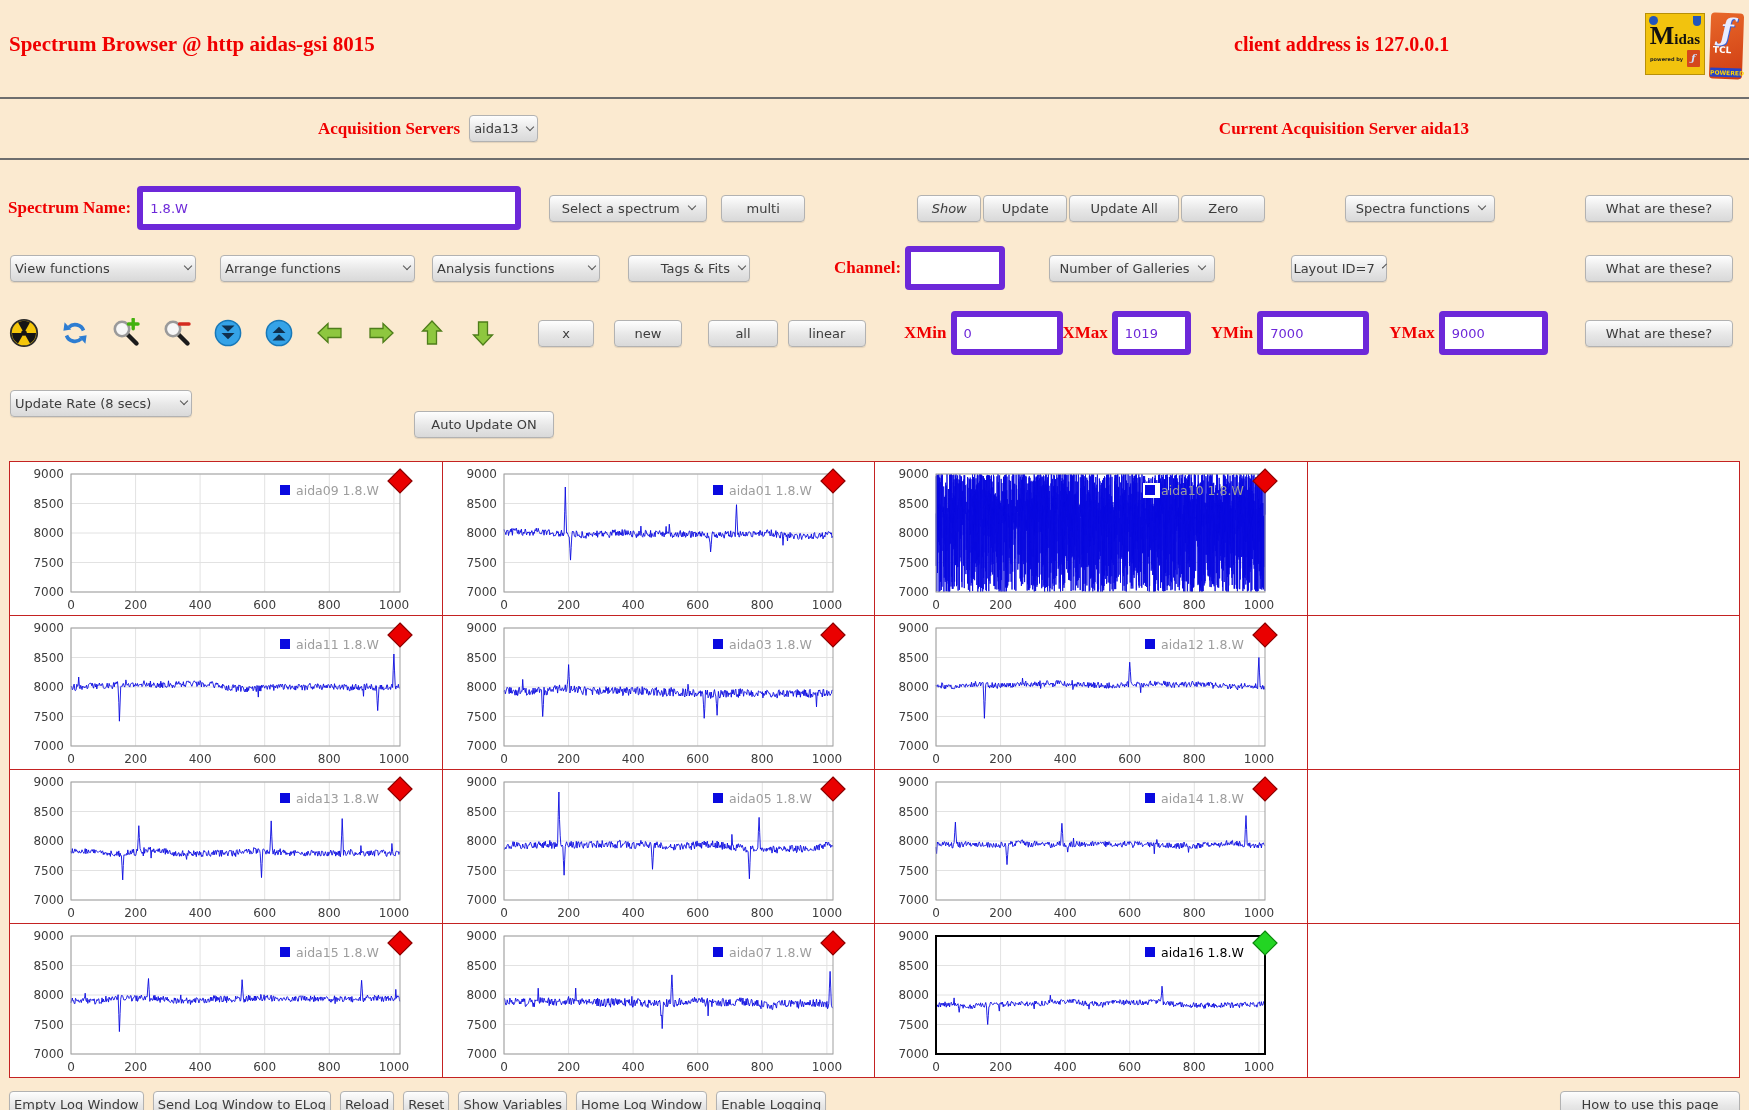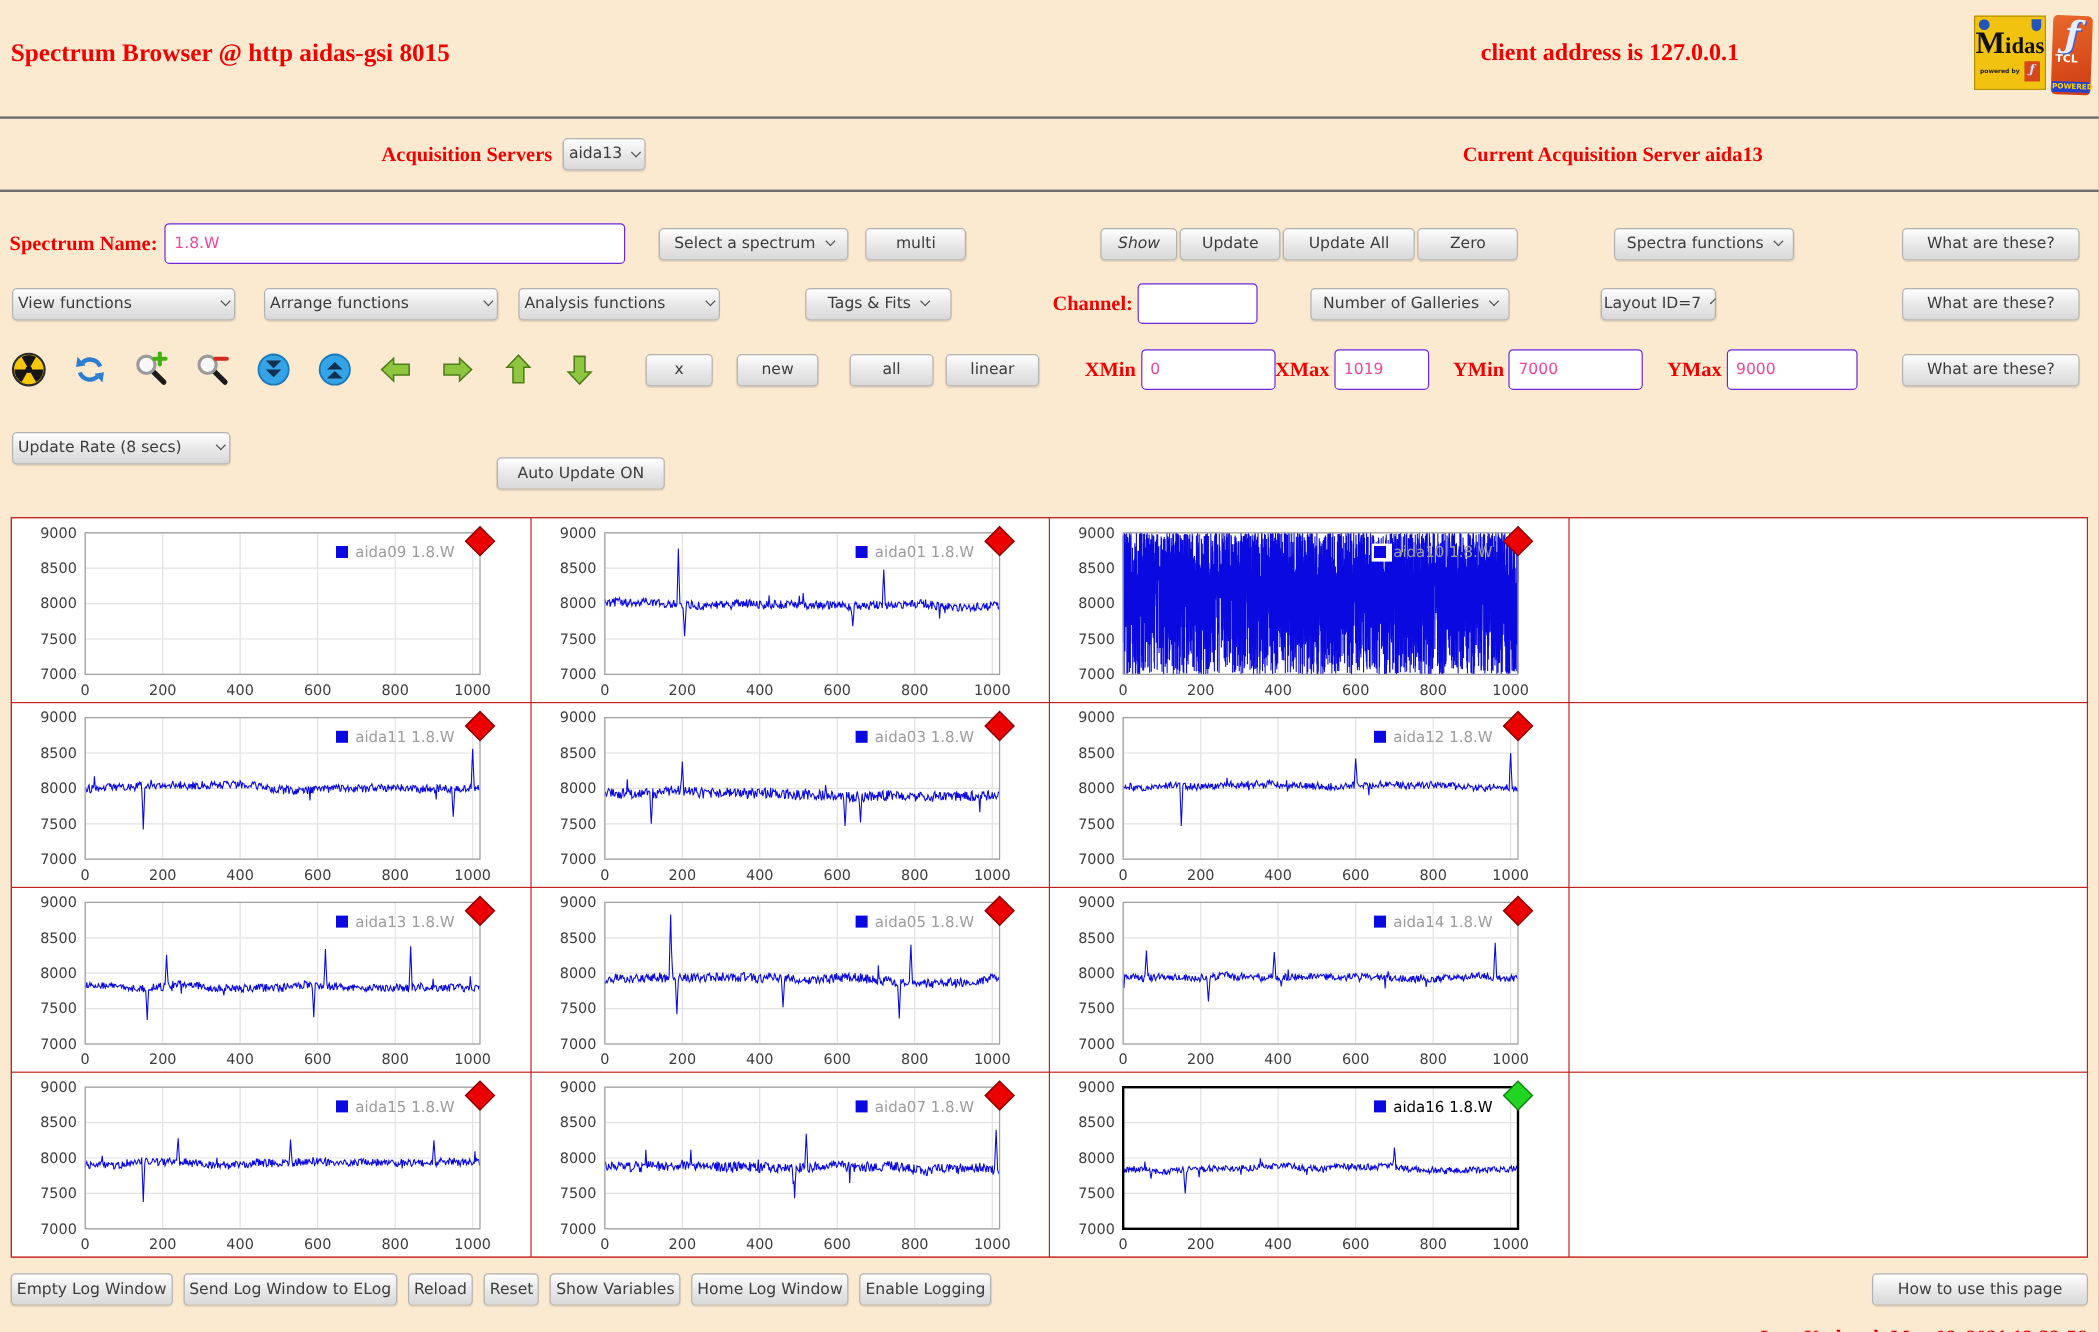--- a/index.html
+++ b/index.html
@@ -15,43 +15,43 @@
   .header { position:relative; height:97px; }
   .title { position:absolute; left:9px; top:32px; font:bold 21px "Liberation Serif", serif; color:#f00000; }
   .client { position:absolute; left:1234px; top:33px; font:bold 20px "Liberation Serif", serif; color:#f00000; }
   .logos { position:absolute; right:6px; top:13px; display:flex; gap:5px; }
   .midas { width:60px; height:62px; background:#f2c30e; border:1px solid #b89008; position:relative; }
   .midas-icons { display:flex; justify-content:space-between; padding:2px 3px 0; }
   .mi1 { width:9px; height:9px; background:#2255bb; border-radius:50%; display:inline-block; }
   .mi2 { width:8px; height:10px; background:#2255bb; display:inline-block; border-radius:0 0 4px 4px; }
   .midas-word { text-align:center; color:#111; font-family:"Liberation Serif", serif; line-height:20px; }
   .midas-word .mM { font-size:26px; font-weight:bold; }
-  .midas-word .mRest { font-size:19px; font-weight:bold; }
+  .midas-word .mRest { font-size:15px; font-weight:bold; }
   .midas-powered { display:flex; align-items:center; justify-content:space-between; padding:1px 4px 0; }
   .midas-powered .ptxt { font-size:5px; font-weight:bold; color:#222; }
   .mini-tcl { width:13px; height:17px; background:#d5481c; color:#cfe0ff; font:italic bold 10px "DejaVu Serif", serif; text-align:center; line-height:16px; border-radius:1px; }
   .tcl { width:33px; height:66px; background:linear-gradient(160deg,#e8682a,#cf3c12); border-radius:4px; transform:rotate(2deg); position:relative; padding-top:2px; }
   .tcl-feather { color:#e8ecff; font:italic bold 30px "DejaVu Serif", serif; text-align:center; line-height:30px; text-shadow:1px 1px 0 #3a5fd0; }
   .tcl-name { color:#fff; font:bold 9px "DejaVu Sans", sans-serif; padding-left:3px; }
   .tcl-powered { position:absolute; bottom:2px; left:1px; right:1px; background:#2742c8; color:#ffd400; font:bold 6px "DejaVu Sans", sans-serif; text-align:center; padding:1px 0; }
 
   
   .row { display:flex; align-items:center; }
   .btn {
     display:inline-flex; align-items:center; justify-content:center;
     background:linear-gradient(#fefefe,#e7e7e7 55%,#d9d9d9);
     border:1px solid #b2b2b2; border-radius:4px;
     color:#3c3c3c; font:13px "DejaVu Sans", sans-serif;
     height:27px; padding:0 4px; box-shadow:0 1px 1px rgba(0,0,0,.10);
     cursor:pointer; white-space:nowrap;
   }
   .chev { margin-left:9px; width:6px; height:6px; border-right:1.6px solid #555; border-bottom:1.6px solid #555; transform:rotate(45deg); position:relative; top:-2px; }
   .tinput {
-    height:27px; border:1px solid #6d28d9; border-radius:4px; padding:16px 7px;
-    font:13px "DejaVu Sans", sans-serif; color:#ec4899; background:#fff;
+    height:27px; border:6px solid #6d28d9; border-radius:4px; padding:16px 7px;
+    font:13px "DejaVu Sans", sans-serif; color:#6d28d9; background:#fff;
   }
   .red-label { font:bold 17px "Liberation Serif", serif; color:#f00000; white-space:nowrap; }
 
   .server-row { height:59px; }
   .spectrum-row { margin-top:26px; }
   .functions-row { margin-top:16px; }
   .toolbar-row { margin-top:21px; }
   .icons { display:flex; align-items:center; gap:21px; margin-left:9px; }
   .icons svg { width:30px; height:30px; display:block; cursor:pointer; }
   .update-row { margin-top:13px;gap:44px; }
@@ -140,21 +140,21 @@
         <span class="chev"></span>
     </button>
     <button class="btn select" style="margin-left:24px; width:195px; justify-content:space-between;">
       <span>Arrange functions</span>
         <span class="chev"></span>
     </button>
     <button class="btn select" style="margin-left:17px; width:168px; justify-content:space-between;">
       <span>Analysis functions</span>
         <span class="chev"></span>
     </button>
-    <button class="btn select" style="margin-left:71px; width:122px;">
+    <button class="btn select" style="margin-left:28px; width:122px;justify-content:flex-end;">
       <span>Tags &amp; Fits</span>
         <span class="chev"></span>
     </button>
     <span class="red-label" style="margin-left:84px;">Channel:</span>
     <input class="tinput" style="margin-left: 4px; width: 100px;" value="">
     <button class="btn select" style="margin-left:44px; width:166px;">
       <span>Number of Galleries</span>
         <span class="chev"></span>
     </button>
     <button class="btn select" style="margin-left:76px; width:96px;">

